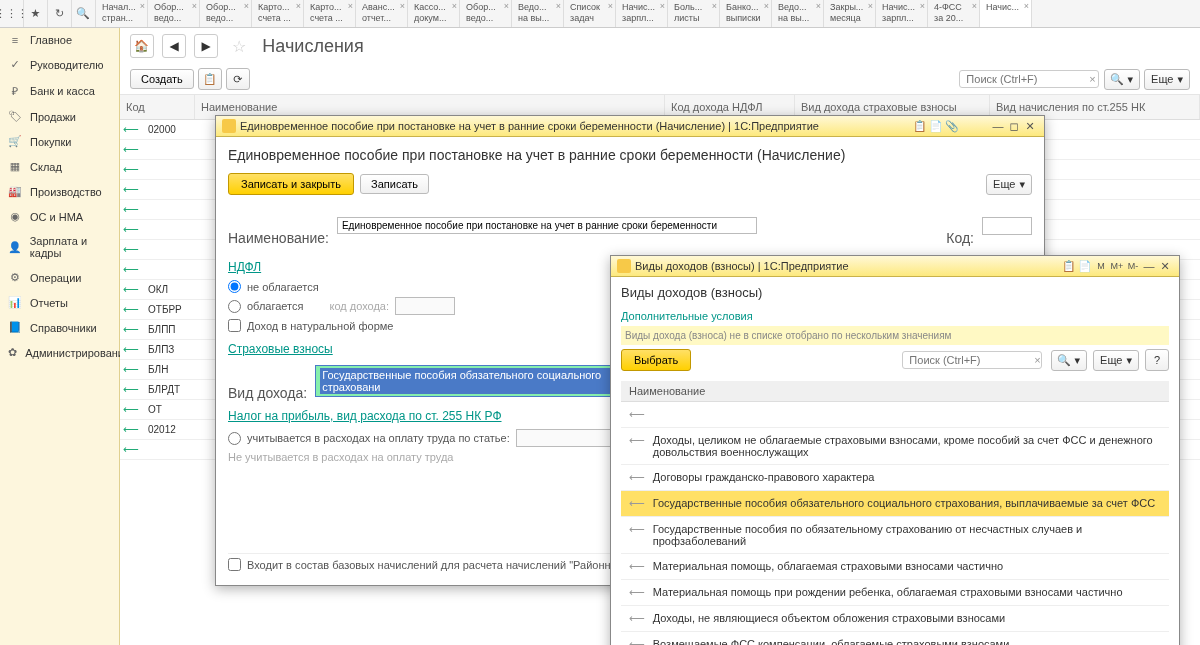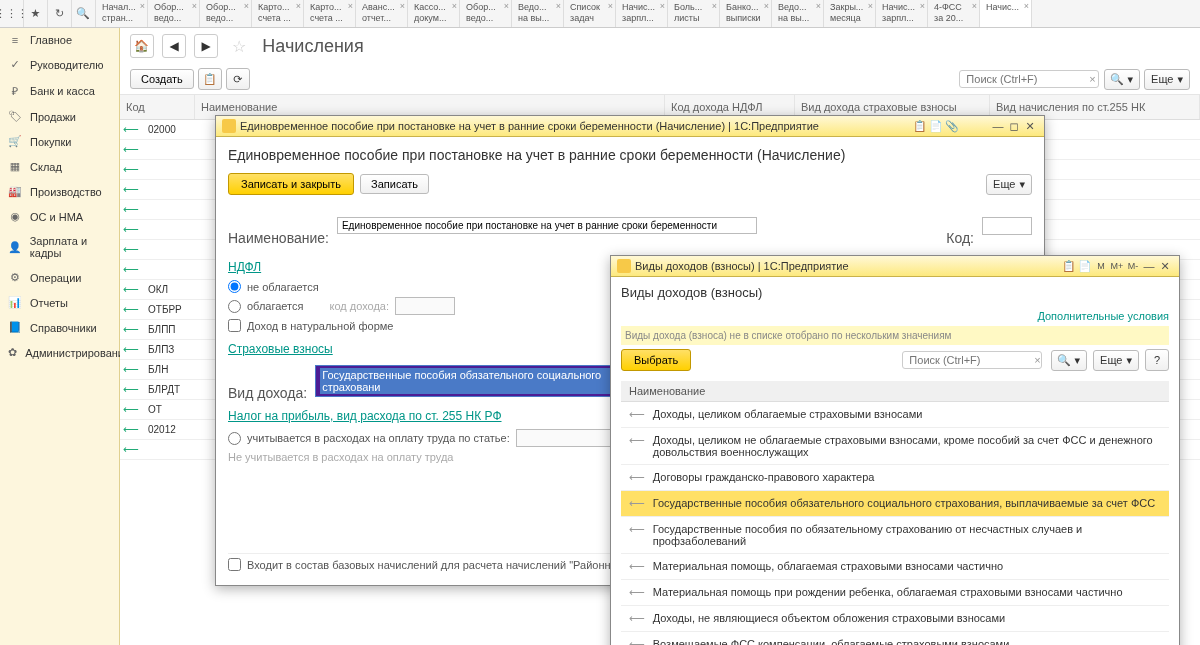--- a/index.html
+++ b/index.html
@@ -42,30 +42,30 @@
 .m-toolbar { display: flex; gap: 6px; margin-bottom: 10px; align-items: center; }
 .btn-yellow { background: linear-gradient(#ffe066,#ffd000); border: 1px solid #c29800; border-radius: 3px; padding: 4px 12px; cursor: pointer; font-size: 11px; }
 .form-row { display: flex; align-items: center; margin-bottom: 6px; gap: 8px; }
 .form-label { color: #555; font-size: 14px; margin-top: 25px; }
 .form-input { border: 1px solid #bbb; padding: 2px 4px; font-size: 10px; flex: 1; max-width: 420px; }
 .form-input-sm { border: 1px solid #bbb; padding: 2px 4px; width: 50px; }
 .section-title { color: #009688; font-size: 12px; margin: 8px 0 4px; text-decoration: underline; }
 .radio-row { display: flex; align-items: center; gap: 6px; padding: 2px 0; font-size: 11px; color: #555; }
 .radio-row input { margin: 0; }
 .disabled-text { color: #aaa; }
-.combo { border: 1px solid #4a7ac7; padding: 2px 4px; background: #4c1d95; width: 320px; display: flex; align-items: center; font-size: 10px; }
+.combo { border: 1px solid #4a7ac7; padding: 2px 4px; background: #86efac; width: 320px; display: flex; align-items: center; font-size: 10px; }
 .combo-btn { border: 1px solid #bbb; width: 18px; height: 18px; display: inline-flex; align-items: center; justify-content: center; cursor: pointer; margin-left: 2px; font-size: 10px; background: #fff; }
 .two-col { display: flex; gap: 30px; }
 .checkbox-row { display: flex; align-items: center; gap: 6px; padding: 4px 0; font-size: 11px; color: #555; border-top: 1px solid #eee; margin-top: 8px; }
 
 .list-row { padding: 6px 8px; border-bottom: 1px solid #eee; display: flex; align-items: flex-start; gap: 8px; cursor: pointer; font-size: 10px; }
 .list-row.sel { background: #ffe066; }
 .list-icon { color: #999; font-size: 11px; flex-shrink: 0; }
 .list-header-row { background: #f0f0f0; padding: 4px 8px; font-size: 11px; color: #555; border-bottom: 1px solid #ddd; }
-.green-link { color: #009688; font-size: 11px; text-align: right; }
+.green-link { color: #009688; font-size: 11px; }
 .yellow-note { background: #fff9c4; color: #888; padding: 4px; font-size: 10px; margin: 4px 0; }
 </style>
 </head>
 <body>
 
 <div class="top-tabs">
   <div class="top-tab-icon">⋮⋮⋮</div>
   <div class="top-tab-icon">★</div>
   <div class="top-tab-icon">↻</div>
   <div class="top-tab-icon">🔍</div>
@@ -400,21 +400,20 @@
           <input class="search-box" placeholder="Поиск (Ctrl+F)" style="">
           <span class="search-x">×</span>
           <div class="more-btn">🔍 ▾</div>
           <div class="more-btn"><span>Еще</span> ▾</div>
           <div class="btn-icon">?</div>
         </div>
         <div class="list-header-row">Наименование</div>
         <div id="list2">
             <div class="list-row">
               <span class="list-icon">⟵</span>
-              <span>Доходы, целиком облагаемые страховыми взносами</span>
             </div>
             <div class="list-row">
               <span class="list-icon">⟵</span>
               <span>Доходы, целиком не облагаемые страховыми взносами, кроме пособий за счет ФСС и денежного довольствия военнослужащих</span>
             </div>
             <div class="list-row">
               <span class="list-icon">⟵</span>
               <span>Договоры гражданско-правового характера</span>
             </div>
             <div class="list-row sel">

